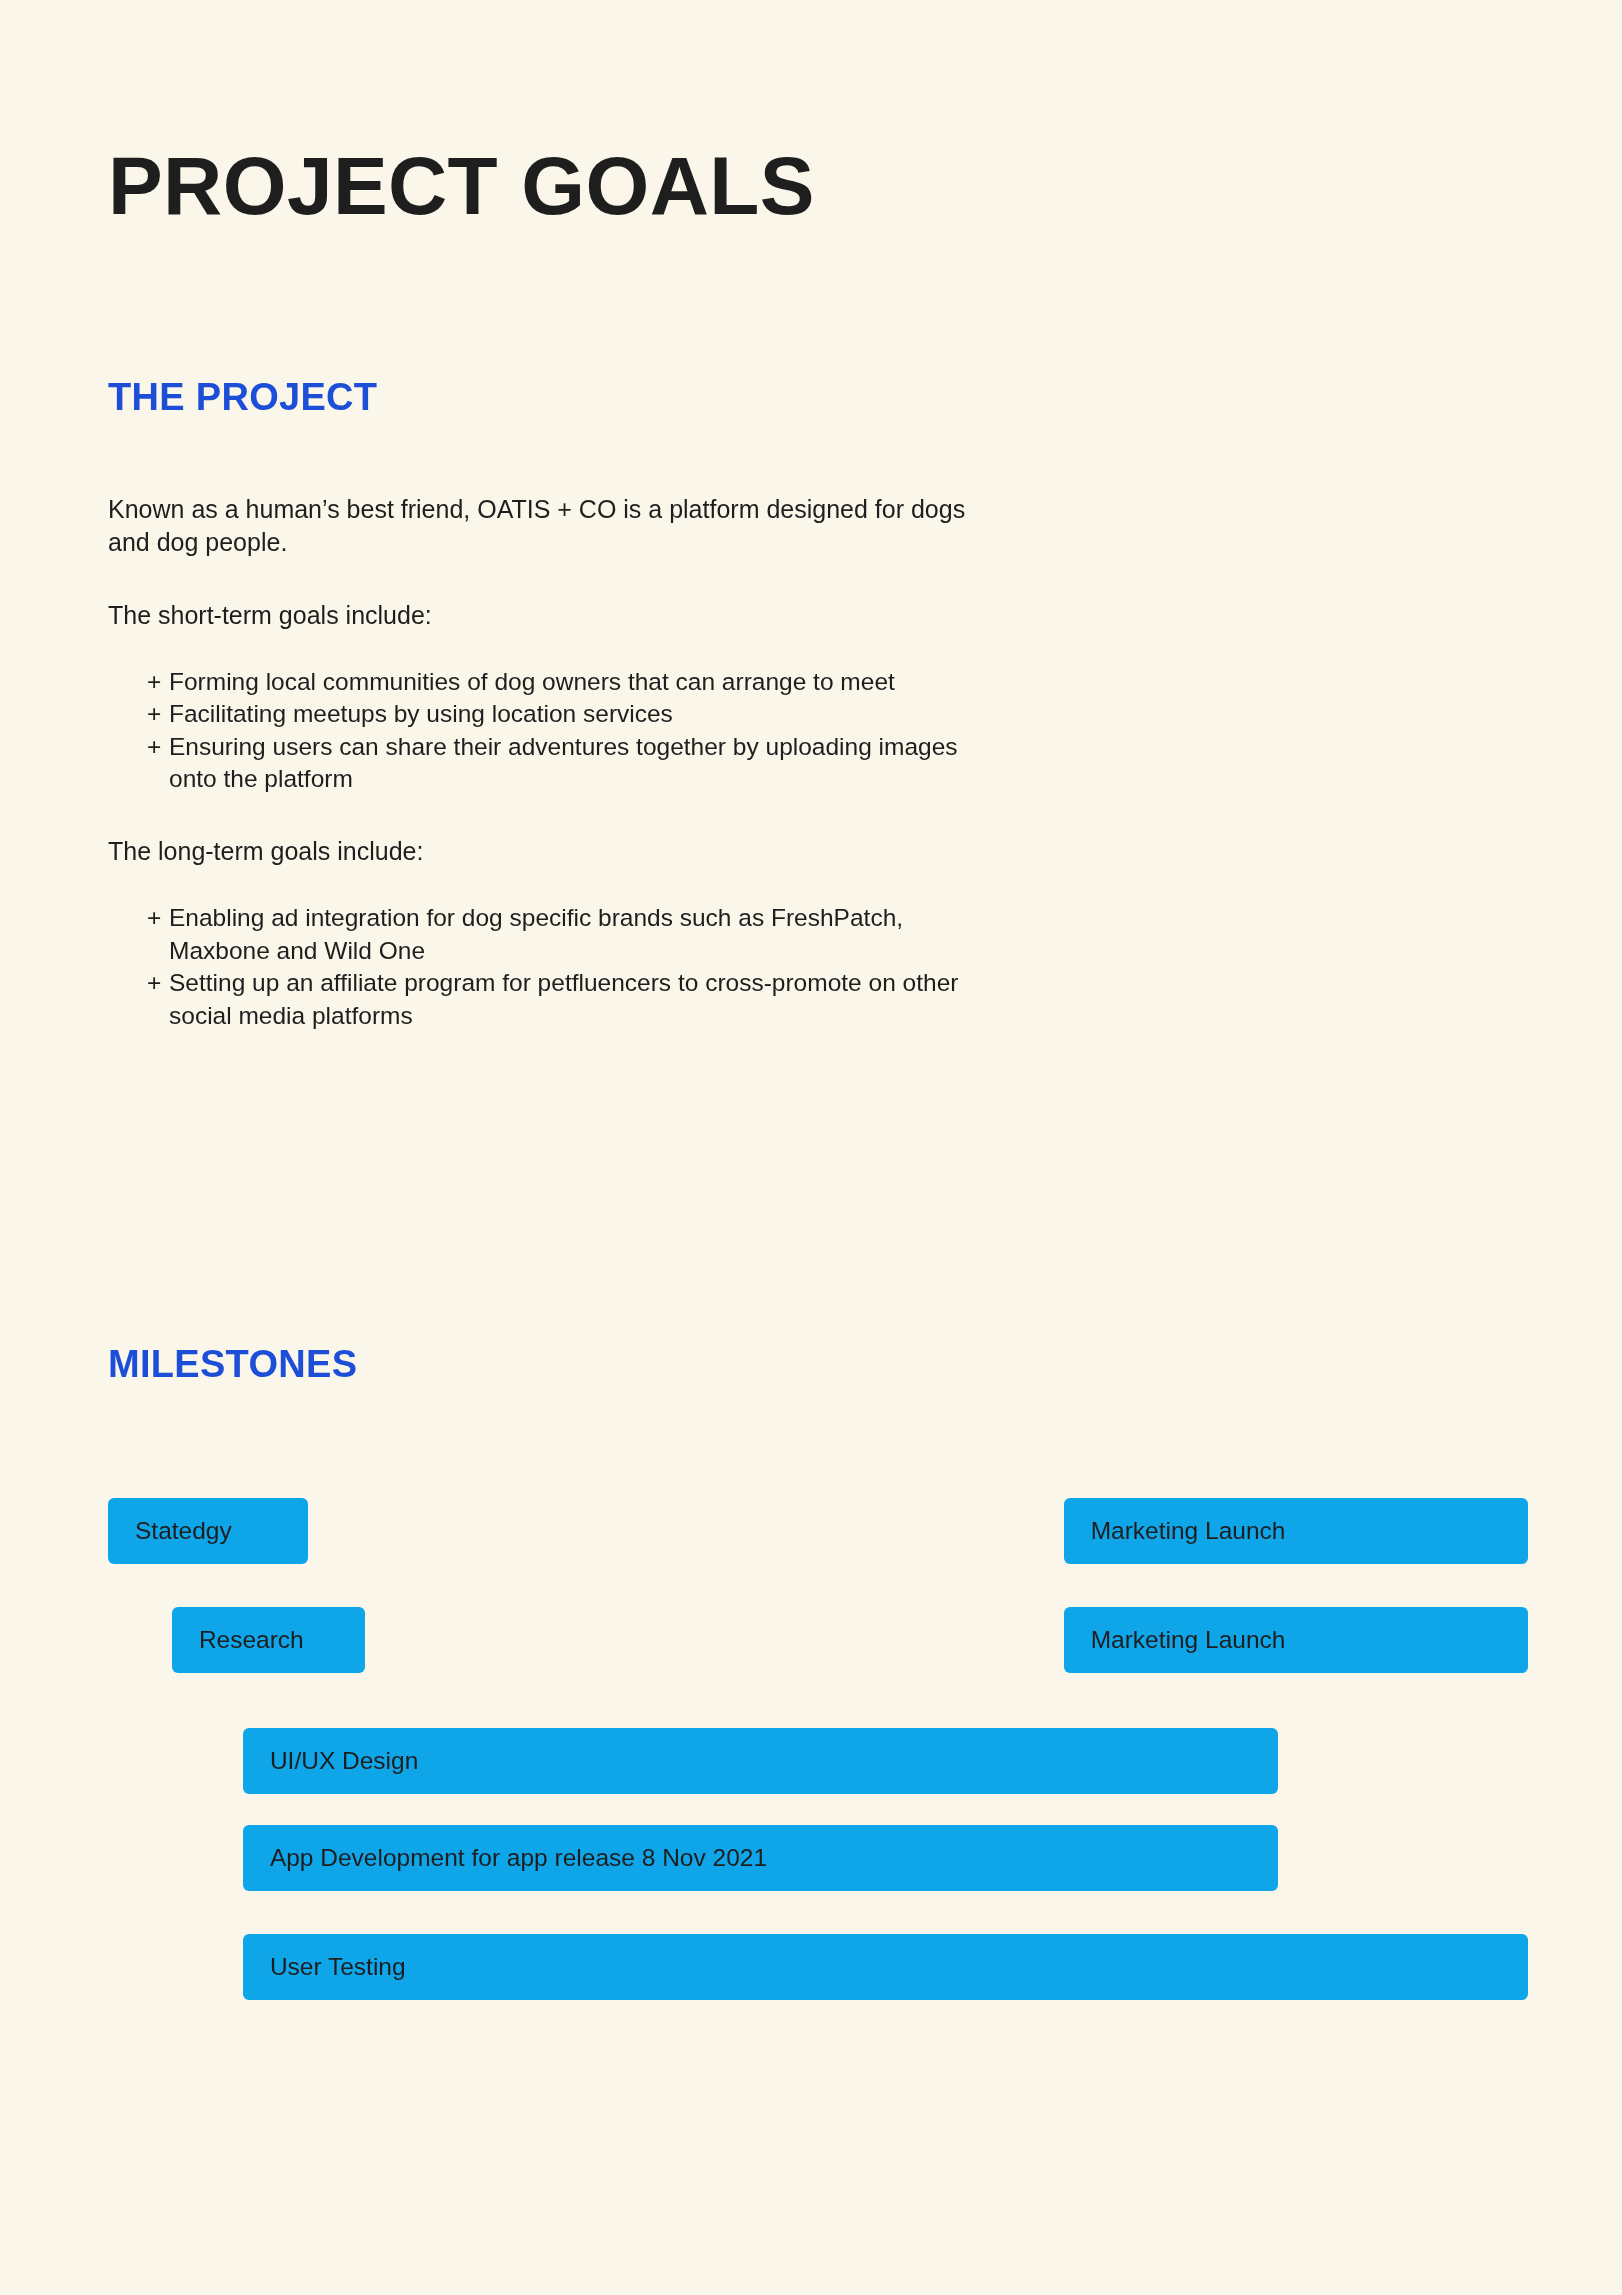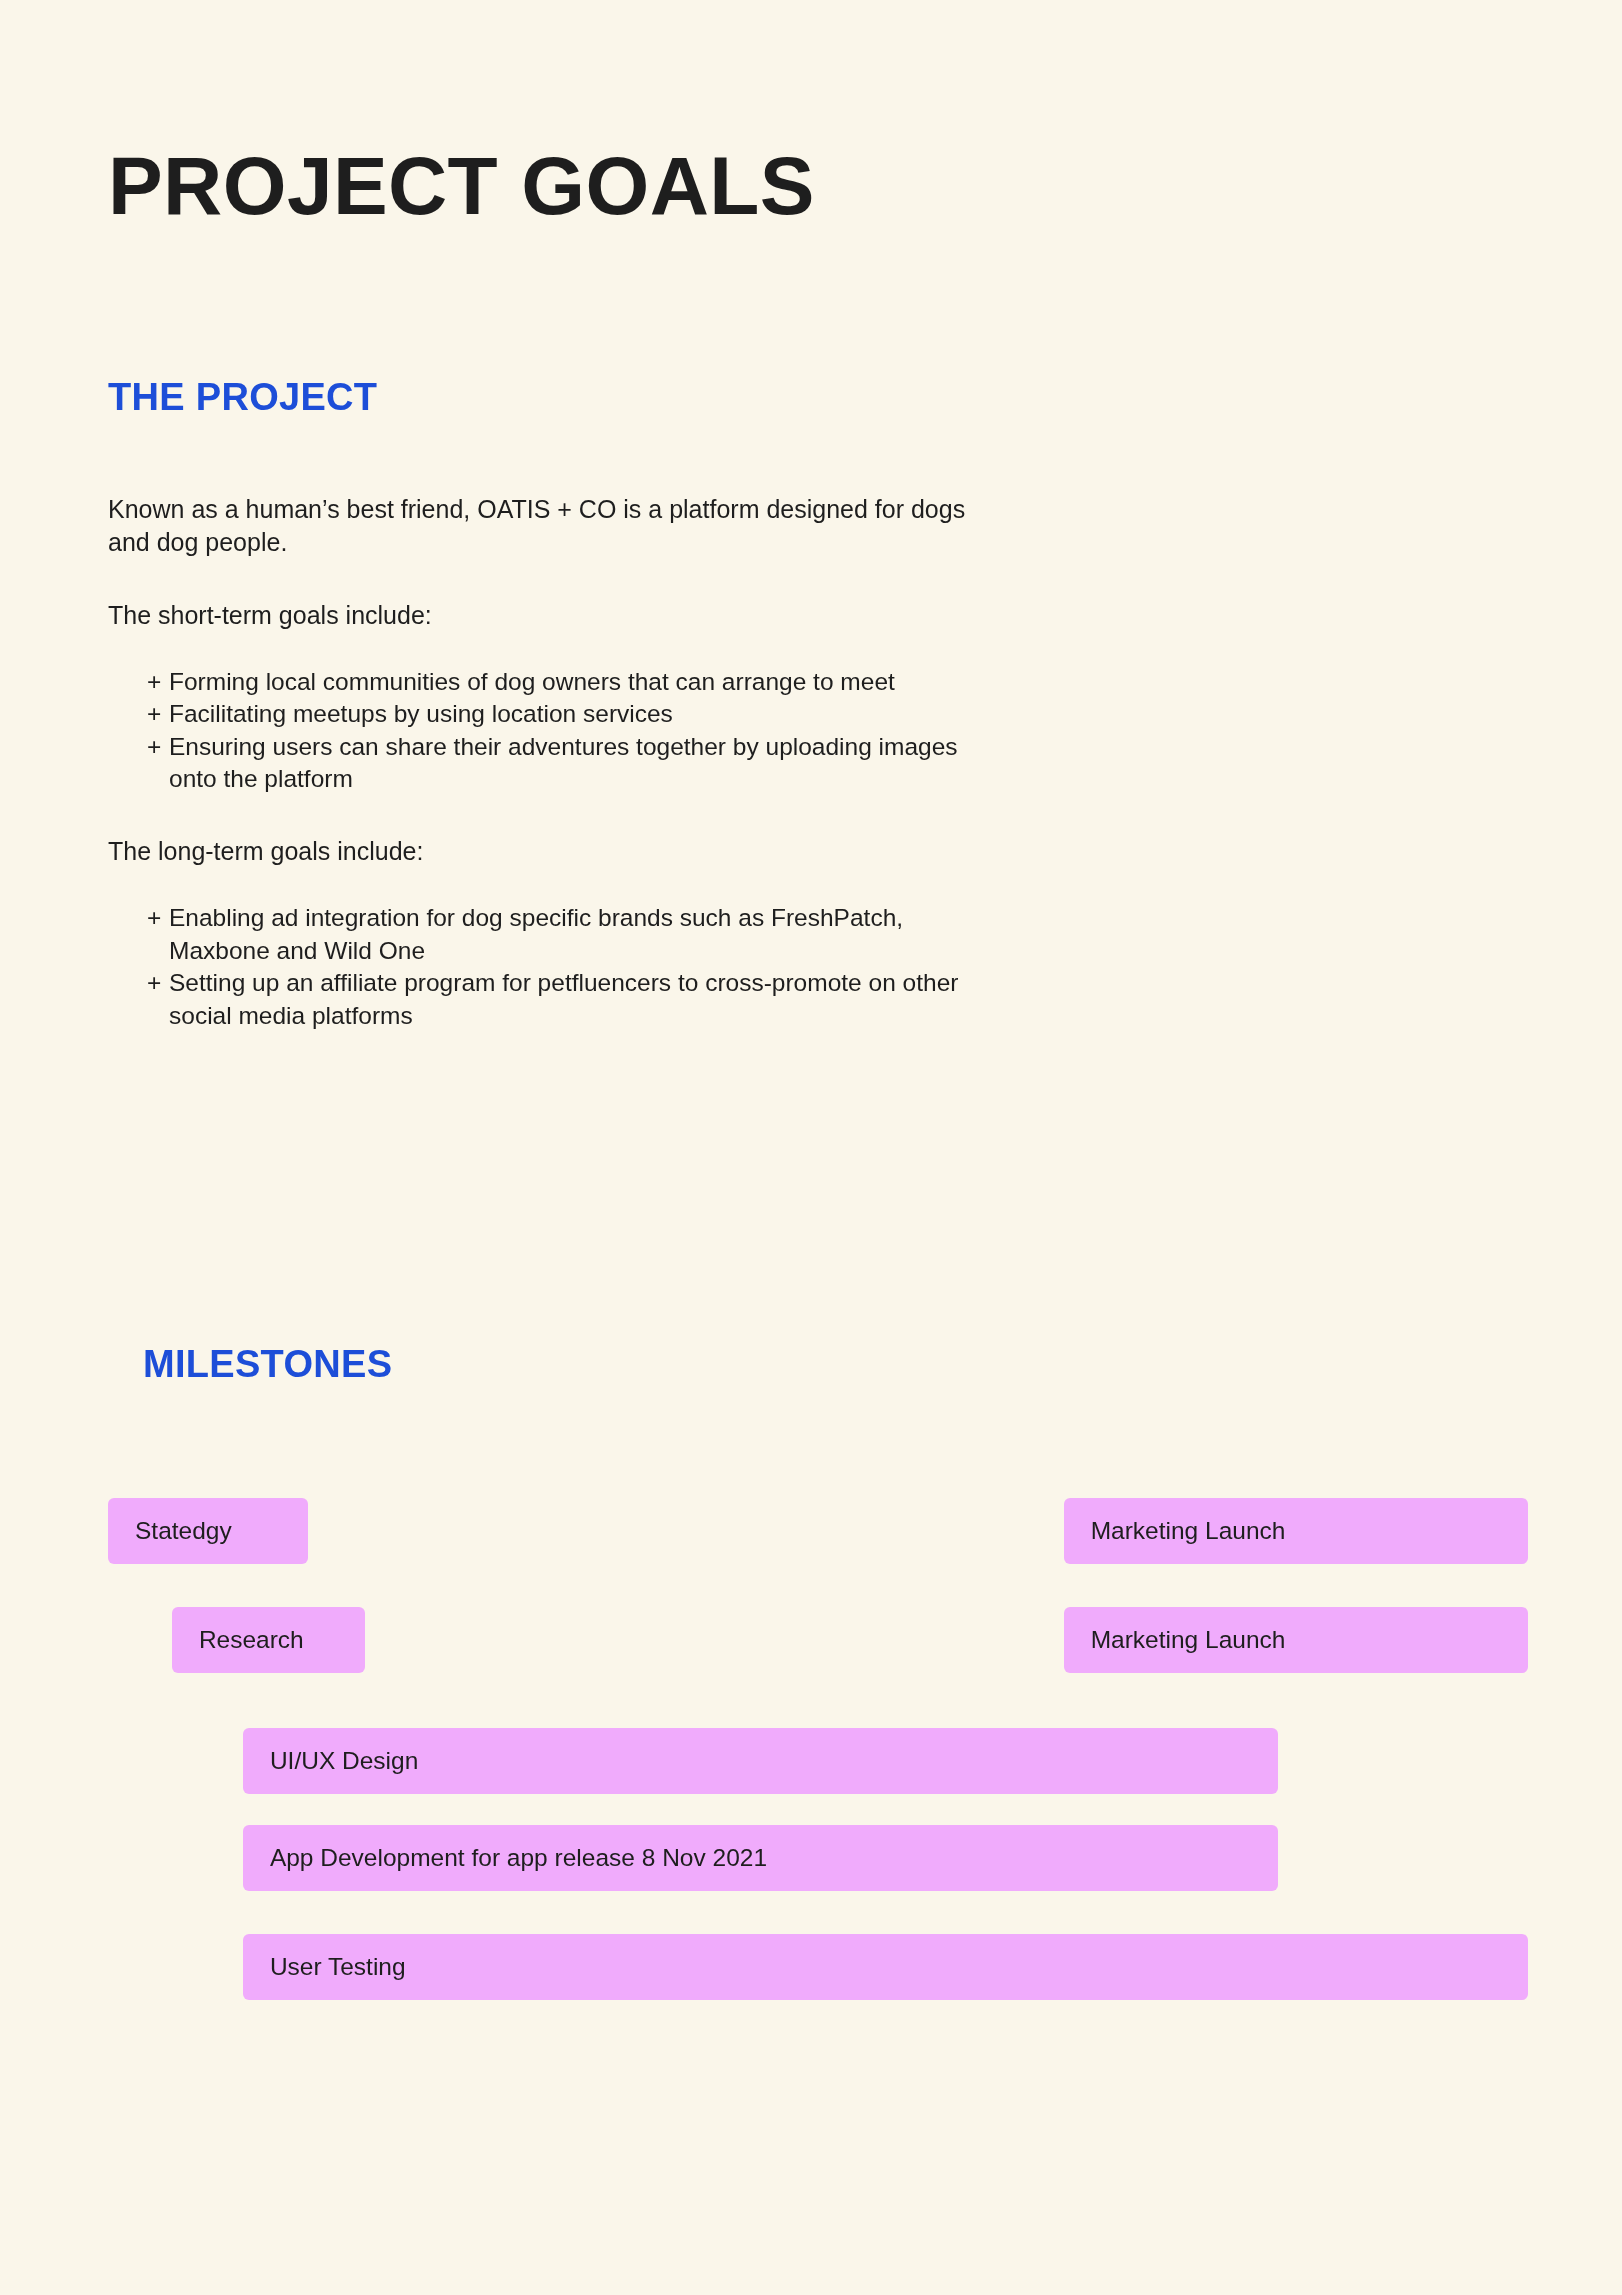--- a/index.html
+++ b/index.html
@@ -50,21 +50,20 @@
   #the-project-heading {
     position: absolute;
     left: 108px;
     top: 378px;
   }
 
   #milestones-heading {
     position: absolute;
     left: 108px;
     top: 1345px;
-    margin-left: 35px;
   }
 
   
   .project-body {
     position: absolute;
     left: 108px;
     top: 493px;
     width: 896px;
   }
 
@@ -137,21 +136,21 @@
     height: 66px;
     margin-bottom: 43px;
   }
 
   .gantt-row:last-child { margin-bottom: 0; }
 
   .gantt-bar {
     position: absolute;
     top: 0;
     height: 66px;
-    background: #f0abfc;
+    background: #0ea5e9;
     border-radius: 6px;
     display: flex;
     align-items: center;
     box-sizing: border-box;
     padding: 0 27px;
   }
 
   .gantt-bar-label {
     font-size: 24.5px;
     line-height: 1;

